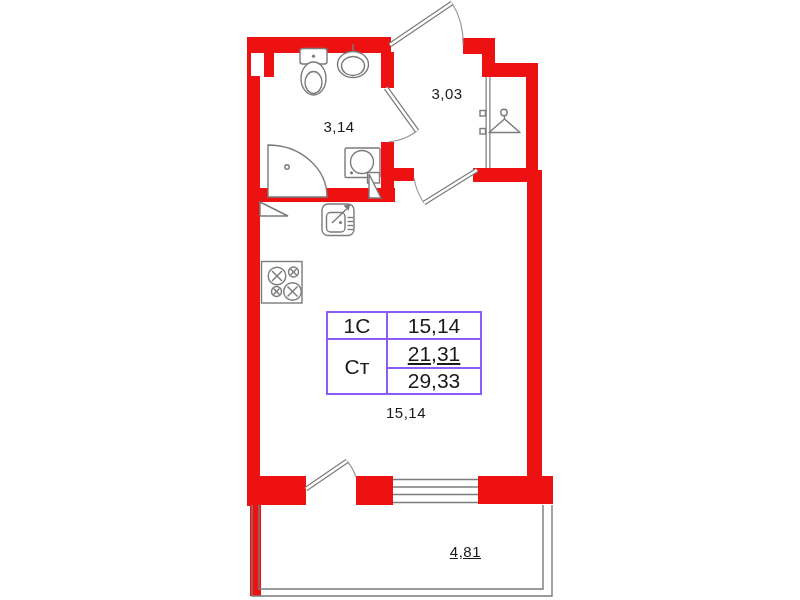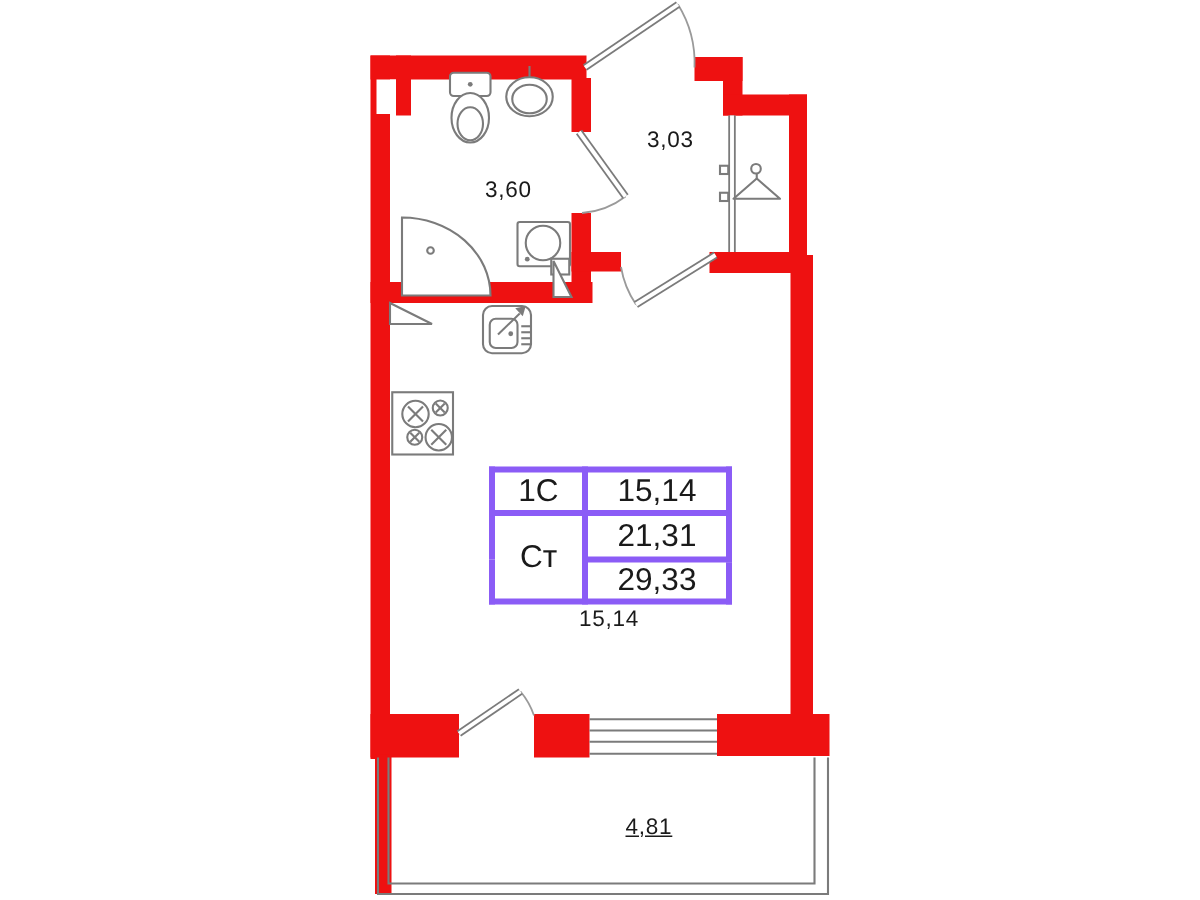--- a/index.html
+++ b/index.html
@@ -30,27 +30,27 @@
     text-align:center;color:var(--watermark-gray);opacity:.38;
     font-size:22px;font-weight:bold;letter-spacing:1px;line-height:18px;
     filter:blur(.8px);pointer-events:none;
   }
   #area-table{
     position:absolute;left:326px;top:311px;z-index:3;
     border-collapse:collapse;background:#fff;
     color:var(--label-black);font-size:21px;
   }
   #area-table td{
-    border:4px solid #8b5cf6;text-align:center;vertical-align:middle;
+    border:2px solid #8b5cf6;text-align:center;vertical-align:middle;
     padding:0;
   }
   .cell-type{width:58px;}
   .cell-val{width:92px;}
   .row-h1{height:25px;}
-  .row-h2{height:27px;}
+  .row-h2{height:27px;text-decoration:underline;}
   .row-h3{height:24px;}
 </style>
 </head>
 <body>
 
 <div id="canvas">
 
   <svg id="plan-svg" width="800" height="600" viewBox="0 0 800 600">
 
     <g>
@@ -172,27 +172,27 @@
       <line class="ln" x1="296.5" y1="269" x2="290.5" y2="275"></line>
       <circle class="ln" cx="276.5" cy="291.5" r="5"></circle>
       <line class="ln" x1="273.5" y1="288.5" x2="279.5" y2="294.5"></line>
       <line class="ln" x1="279.5" y1="288.5" x2="273.5" y2="294.5"></line>
       <circle class="ln" cx="292.5" cy="291.5" r="8.8"></circle>
       <line class="ln" x1="287.5" y1="286.5" x2="297.5" y2="296.5"></line>
       <line class="ln" x1="297.5" y1="286.5" x2="287.5" y2="296.5"></line>
     </g>
   </svg>
 
-  <div class="room-label" style="left:307px;top:118px;width:64px;text-align:center;">3,60</div>
+  <div class="room-label" style="left:307px;top:118px;width:64px;text-align:center;">3,14</div>
 
   <div class="room-label" style="left:415px;top:85px;width:64px;text-align:center;">3,03</div>
 
   <div class="room-label" style="left:367px;top:404px;width:78px;text-align:center;">15,14</div>
 
-  <div class="room-label" style="left:417px;top:543px;width:64px;text-align:left;text-decoration:underline;">4,81</div>
+  <div class="room-label" style="left:417px;top:543px;width:64px;text-align:right;text-decoration:underline;">4,81</div>
 
 
   <table id="area-table">
     <tbody>
         <tr>
       <td class="cell-type row-h1">1С</td>
       <td class="cell-val row-h1">15,14</td>
     </tr>
     <tr>
       <td class="cell-type" rowspan="2">Ст</td>

